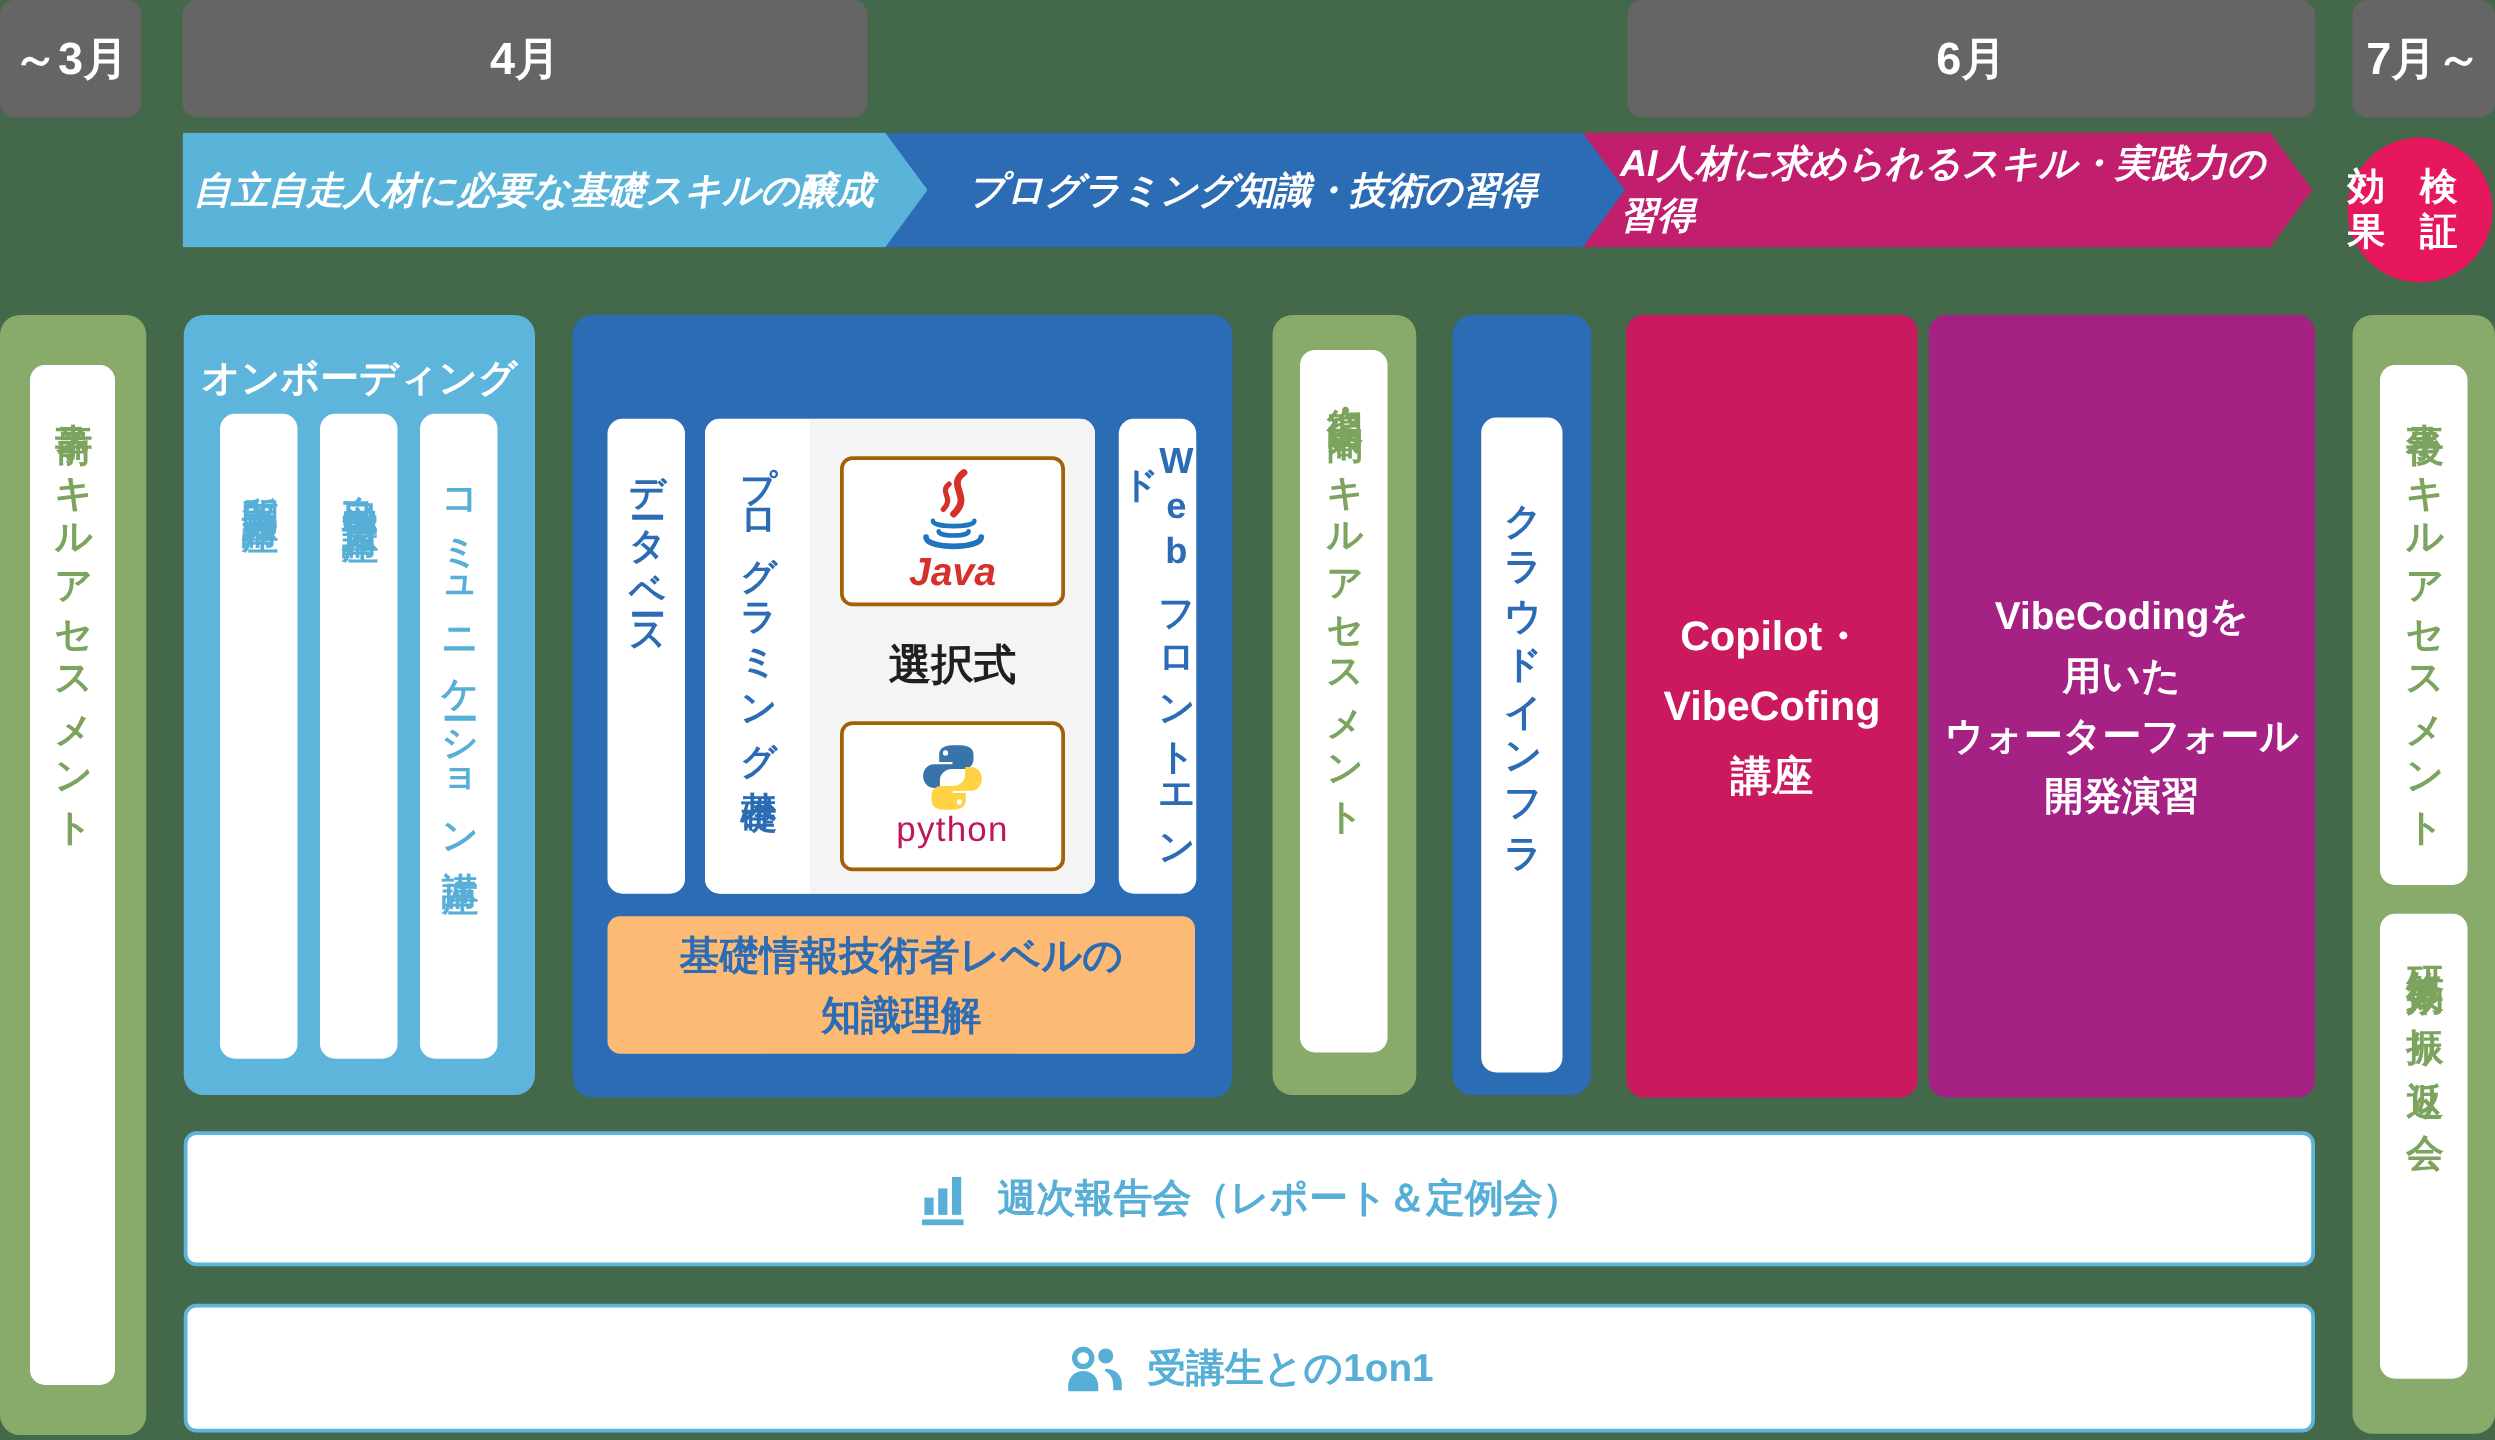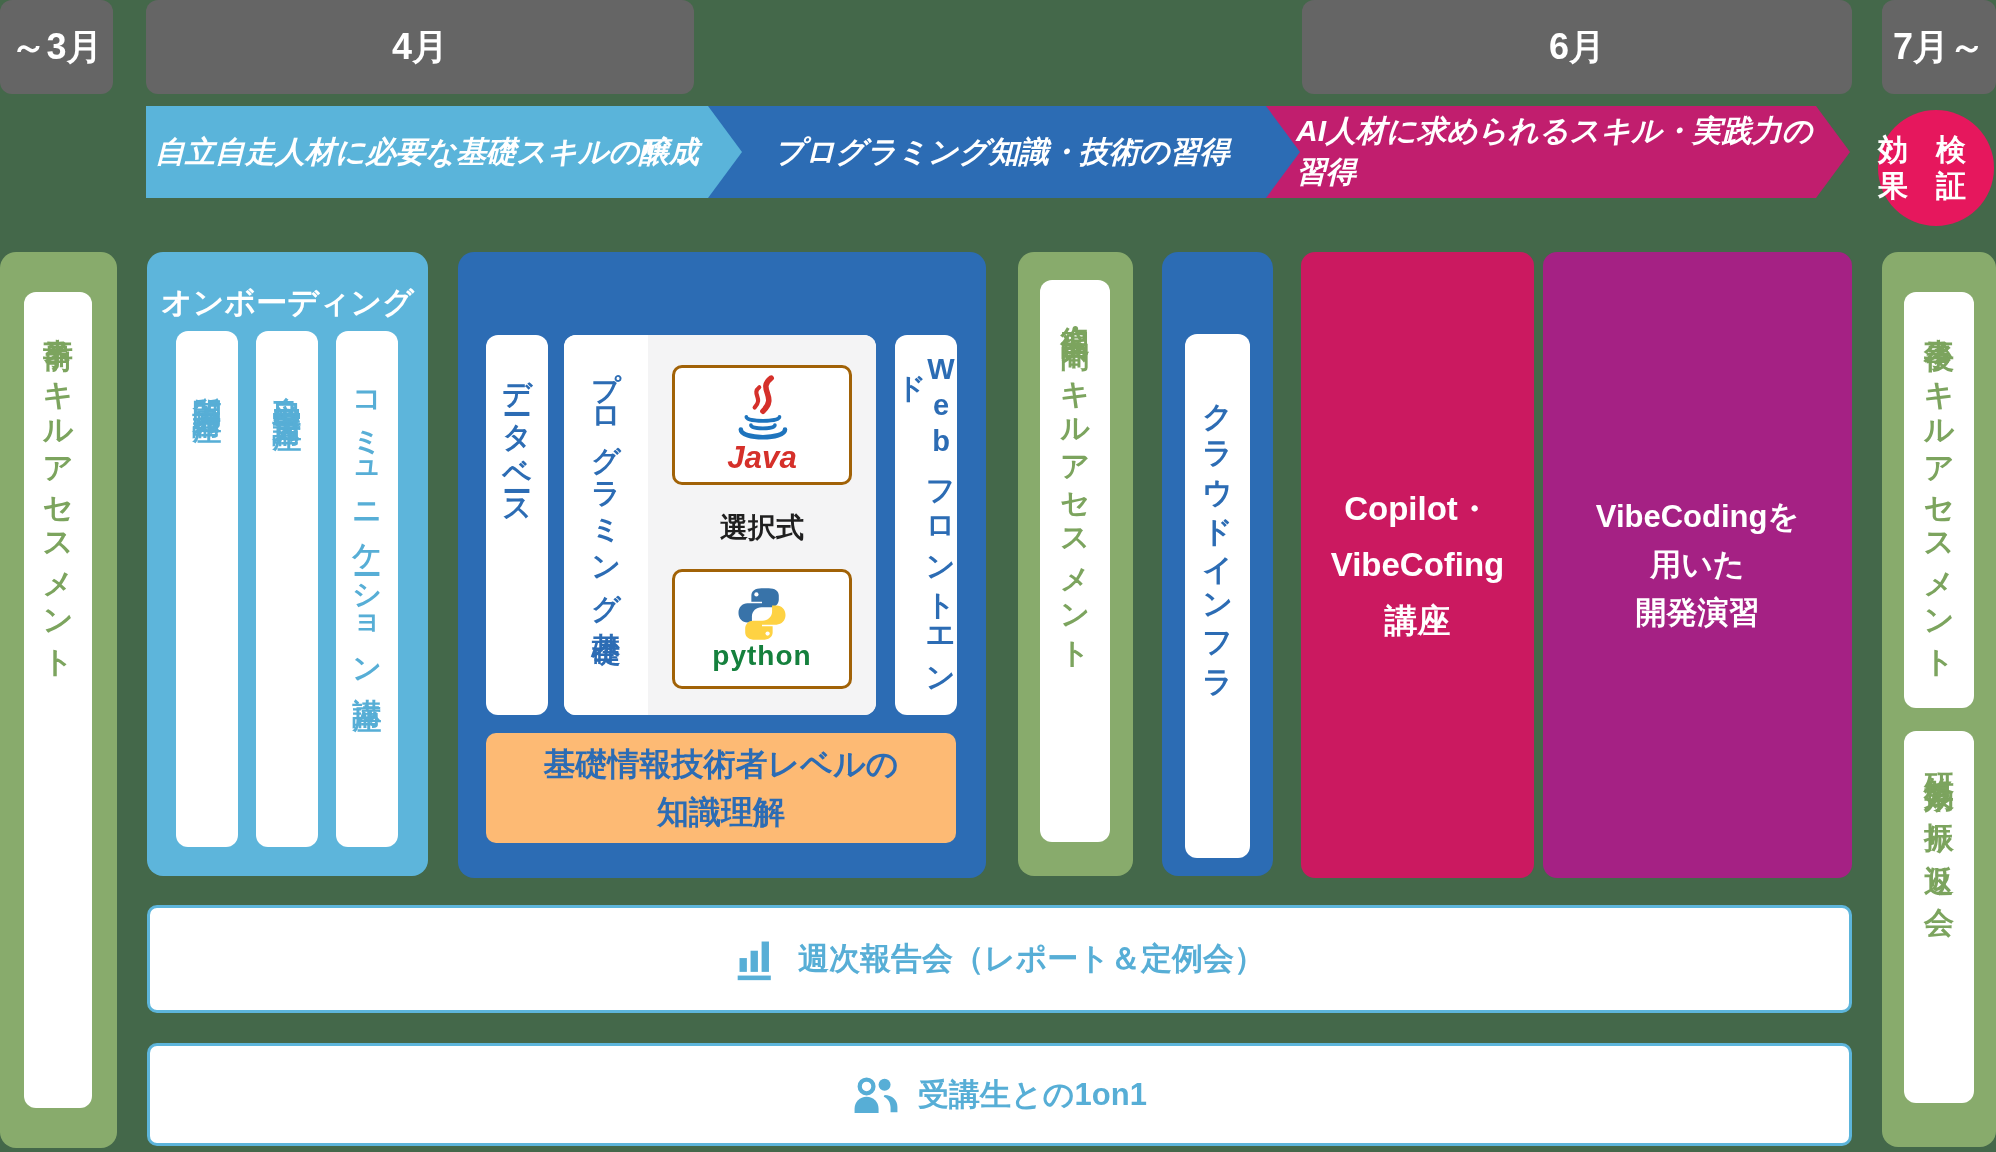--- a/index.html
+++ b/index.html
@@ -71,23 +71,23 @@
     position:absolute;left:106px;top:83px;width:312px;height:380px;border-radius:12px;
     overflow:hidden;display:flex;background:#fff;
   }
   .comp-left{width:84px;background:#fff;display:flex;justify-content:center;padding-top:16px;box-sizing:border-box;font-size:29px;}
   .comp-right{flex:1;background:#f4f4f5;display:flex;flex-direction:column;align-items:center;}
   .langbox{
     width:180px;height:120px;background:#fff;border:3px solid #a16207;border-radius:10px;
     box-sizing:border-box;display:flex;flex-direction:column;align-items:center;justify-content:center;
   }
   .java-box{margin-top:30px;}
-  .select-label{margin-top:24px;font-size:28px;color:#1f1f1f;}
+  .select-label{margin-top:24px;font-size:34px;color:#1f1f1f;}
   .python-box{margin-top:22px;}
-  .python-word{color:#15803d;font-size:28px;font-weight:bold;letter-spacing:1px;margin-top:-2px;}
+  .python-word{color:#be185d;font-size:28px;font-weight:normal;letter-spacing:1px;margin-top:-2px;}
   .fe-box{
     position:absolute;left:28px;top:481px;width:470px;height:110px;background:#fdba74;border-radius:10px;
     color:#2c6cb4;font-size:32px;line-height:1.5;text-align:center;
     display:flex;flex-direction:column;align-items:center;justify-content:center;
   }
   .pill-review{left:22px;top:28px;width:70px;height:562px;padding-top:24px;font-size:29px;}
   .pill-cloud{left:23px;top:82px;width:65px;height:524px;padding-top:48px;font-size:30px;}
   .bigbox-text{
     position:absolute;left:0;top:0;width:100%;height:100%;color:#fff;text-align:center;
     display:flex;flex-direction:column;align-items:center;justify-content:center;
@@ -203,20 +203,21 @@
       <span>Copilot・</span>
       <span>VibeCofing</span>
       <span>講座</span>
     </div>
   </div>
 
   <div class="col purple col-vibe">
     <div class="bigbox-text vibe-text">
       <span>VibeCodingを</span>
       <span>用いた</span>
+      <span>ウォーターフォール</span>
       <span>開発演習</span>
     </div>
   </div>
 
   <div class="col green col-post">
     <div class="vpill pill-post1">
       <span class="vtext greentxt">事後スキルアセスメント</span>
     </div>
     <div class="vpill pill-post2">
       <span class="vtext greentxt">研修効果　振り返り会</span>

